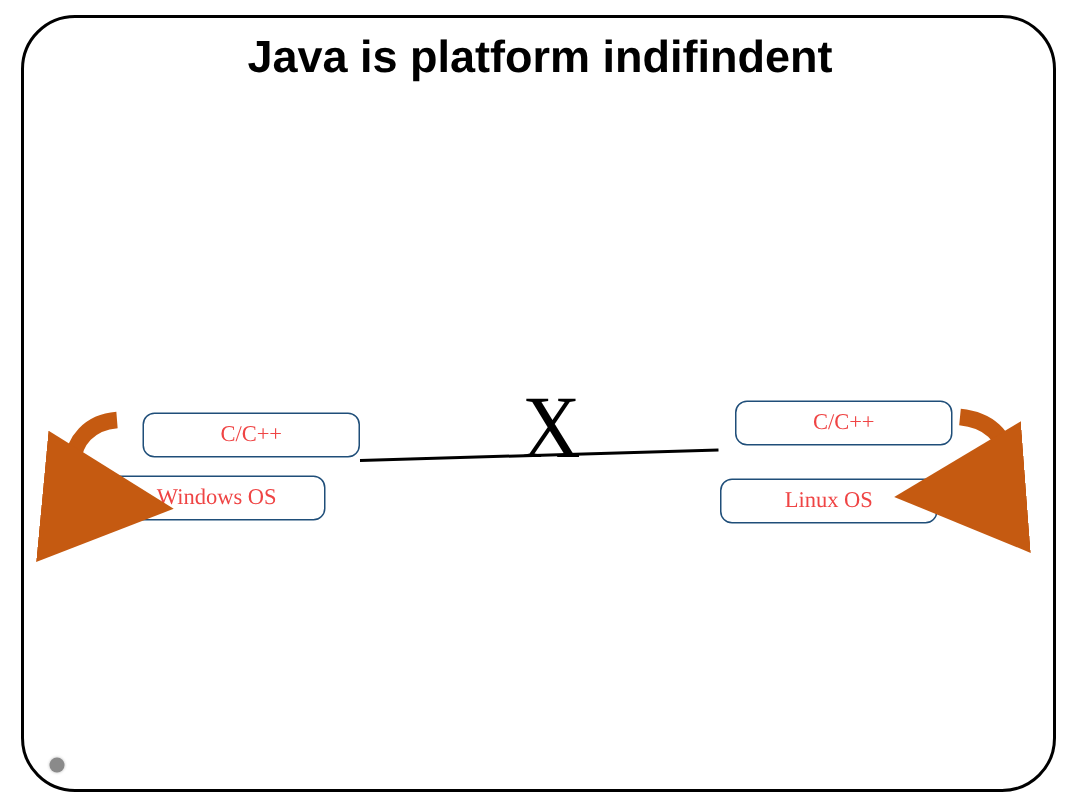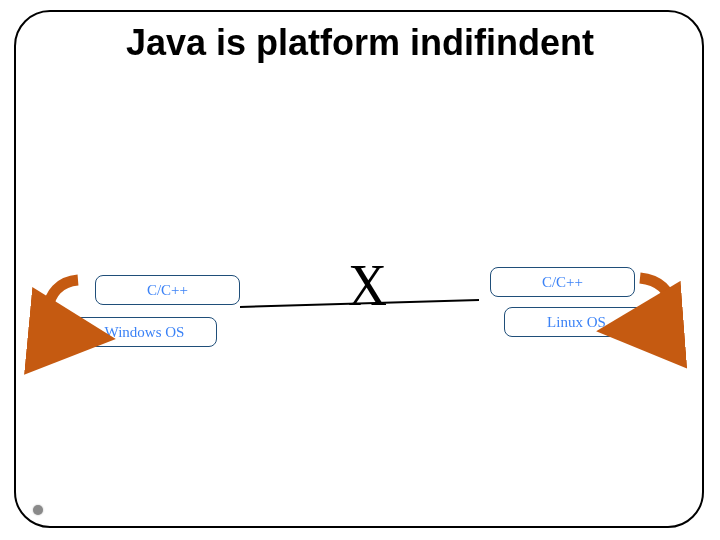--- a/index.html
+++ b/index.html
@@ -21,36 +21,36 @@
     border: 2px solid #000;
     border-radius: 36px;
     box-sizing: border-box;
   }
   .title {
     position: absolute;
     left: 0;
     top: 22px;
     width: 720px;
     text-align: center;
-    font-size: 36px;
+    font-size: 30px;
     font-weight: bold;
     color: #000;
   }
   .pill {
     position: absolute;
     width: 145px;
     height: 30px;
     border: 1.5px solid #1f4e79;
     border-radius: 8px;
     background: #fff;
     display: flex;
     align-items: center;
     justify-content: center;
     font-size: 15px;
-    color: #3b82f6;
+    color: #ef4444;
     box-sizing: border-box;
     font-family: "Times New Roman", Times, serif;
   }
   .dot {
     position: absolute;
     width: 10px;
     height: 10px;
     background: #8a8a8a;
     border-radius: 50%;
     left: 33px;
@@ -83,21 +83,21 @@
 <div class="pill" style="left:95px; top:275px;">
   <span>C/C++</span>
 </div>
 <div class="pill" style="left:72px; top:317px;text-align:right;">
   <span>Windows OS</span>
 </div>
 
 <div class="pill" style="left:490px; top:267px;">
   <span>C/C++</span>
 </div>
-<div class="pill" style="left:480px; top:307px;margin-left:24px;">
+<div class="pill" style="left:480px; top:319px;">
   <span>Linux OS</span>
 </div>
 
 <div class="cross">X</div>
 
 <svg class="svg-layer" width="720" height="540">
   <line x1="240" y1="307" x2="479" y2="300" stroke="#000" stroke-width="2"></line>
 </svg>
 
 <svg class="svg-layer" width="720" height="540">

